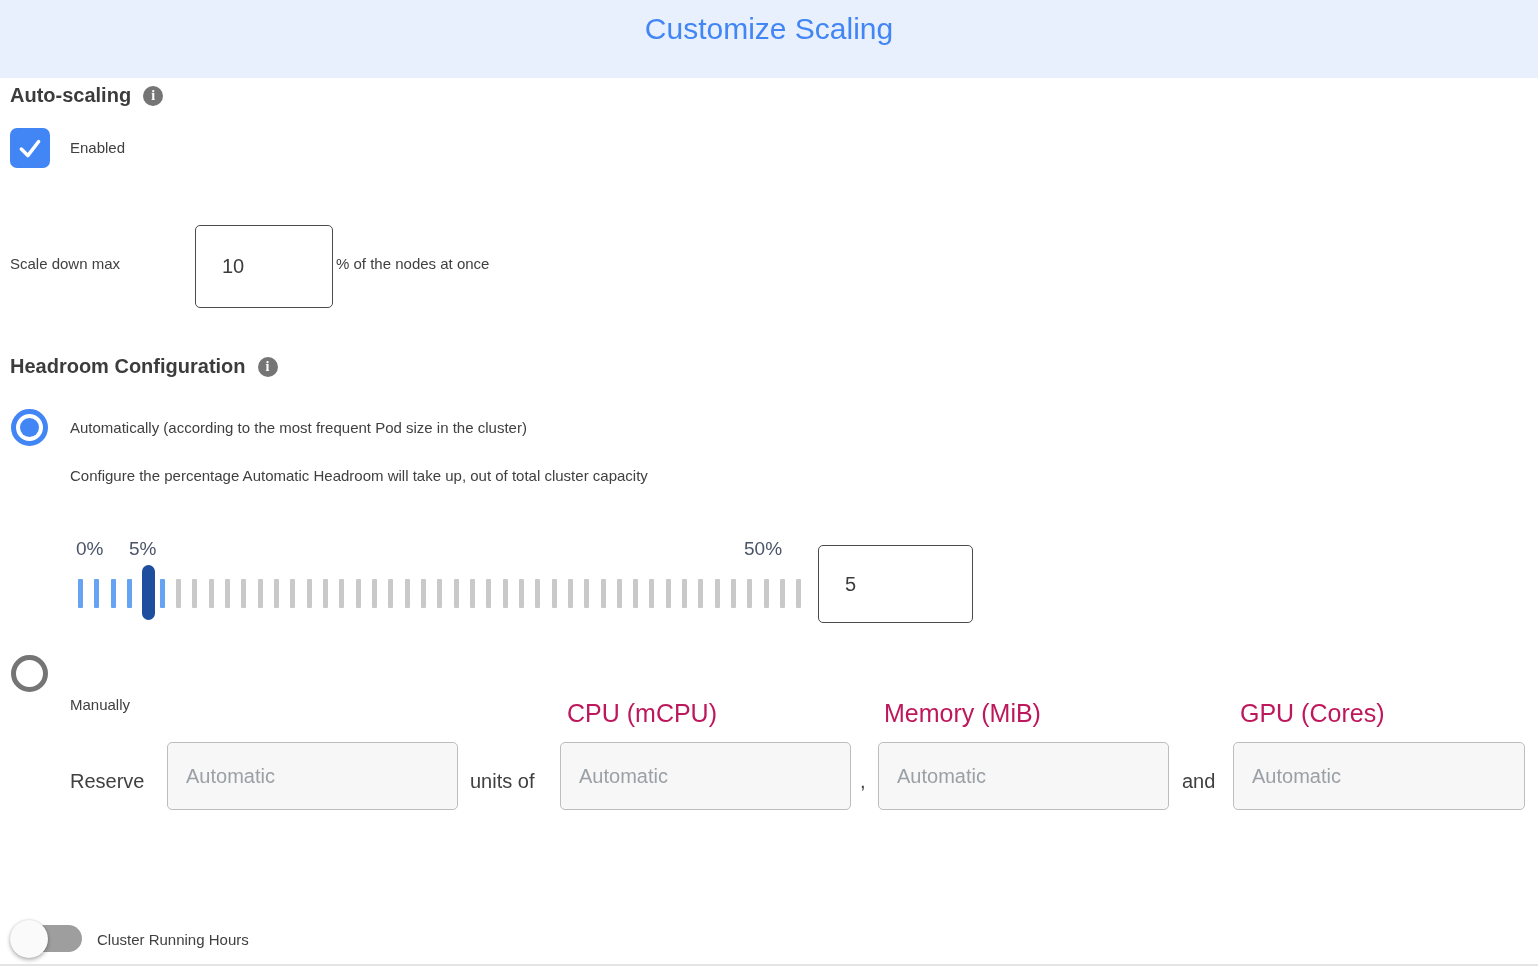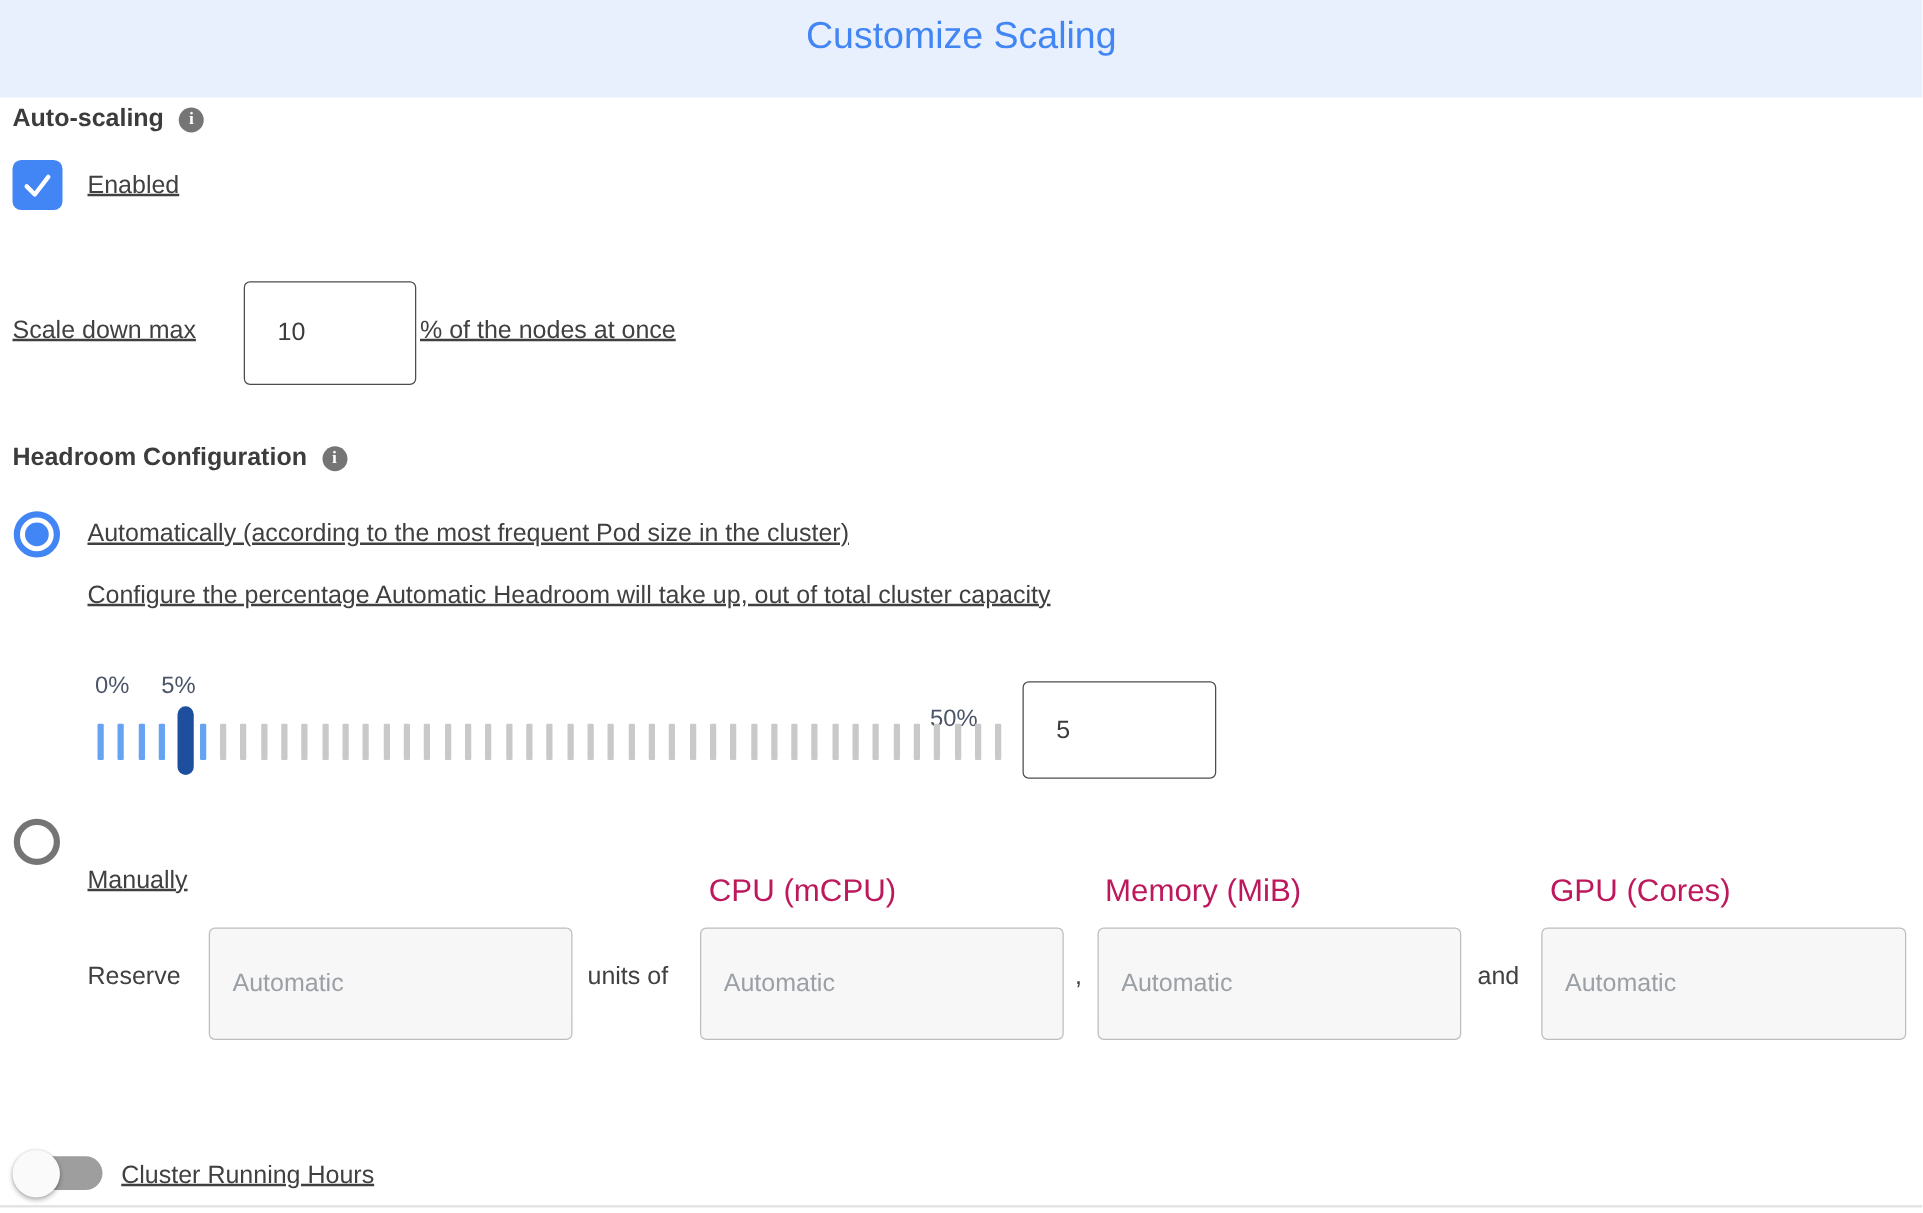--- a/index.html
+++ b/index.html
@@ -38,21 +38,21 @@
     line-height: 1;
   }
 
   
   .checkbox {
     left: 10px; top: 128px; width: 40px; height: 40px;
     background: #4285F4; border-radius: 7px;
     display: flex; align-items: center; justify-content: center;
     cursor: pointer;
   }
-  .row-label { font-size: 20px; color: #404040; text-decoration: underline; }
+  .row-label { font-size: 15px; color: #404040; }
 
   
   .value-input {
     border: 1px solid #4c4c4c; border-radius: 5px;
     background: #ffffff; color: #3c3c3c;
     font-family: "Liberation Sans", sans-serif;
     font-size: 20px; padding-left: 26px; outline: none;
   }
 
   
@@ -74,21 +74,21 @@
   .slider-handle {
     left: 142px; top: 565px; width: 13px; height: 55px;
     background: #1D4F9E; border-radius: 7px; cursor: grab;
   }
 
   
   .auto-input {
     background: #F7F7F7; border: 1px solid #BDBDBD; border-radius: 5px;
     font-family: "Liberation Sans", sans-serif;
     font-size: 20px; padding-left: 18px; color: #c2410c; outline: none;
-    width: 291px; height: 90px;
+    width: 291px; height: 68px;
   }
   .auto-input::placeholder { color: #9AA0A6; opacity: 1; }
   .col-header { font-size: 25px; font-weight: normal; color: #be185d; }
   .join-word { font-size: 20px; color: #404040; line-height: 78px; }
 
   
   .toggle-track {
     left: 14px; top: 925px; width: 68px; height: 27px;
     background: #9E9E9E; border-radius: 14px; cursor: pointer;
   }
@@ -129,21 +129,21 @@
 </div>
 
 <div class="abs radio selected" style="left:11px; top:409px;">
   <span class="radio-dot"></span>
 </div>
 <div class="abs row-label" style="left:70px; top:409px; line-height:37px;">Automatically (according to the most frequent Pod size in the cluster)</div>
 <div class="abs row-label" style="left:70px; top:463px; line-height:26px;text-align:right;">Configure the percentage Automatic Headroom will take up, out of total cluster capacity</div>
 
 <div class="abs slider-label" style="left:76px; top:538px;">0%</div>
 <div class="abs slider-label" style="left:129px; top:538px;">5%</div>
-<div class="abs slider-label" style="left:744px; top:538px;margin-top:27px;">50%</div>
+<div class="abs slider-label" style="left:744px; top:538px;">50%</div>
 
 <div class="abs tick-row">
     <div class="tick blue"></div>
     <div class="tick blue"></div>
     <div class="tick blue"></div>
     <div class="tick blue"></div>
     <div class="tick blue"></div>
     <div class="tick blue"></div>
     <div class="tick"></div>
     <div class="tick"></div>

